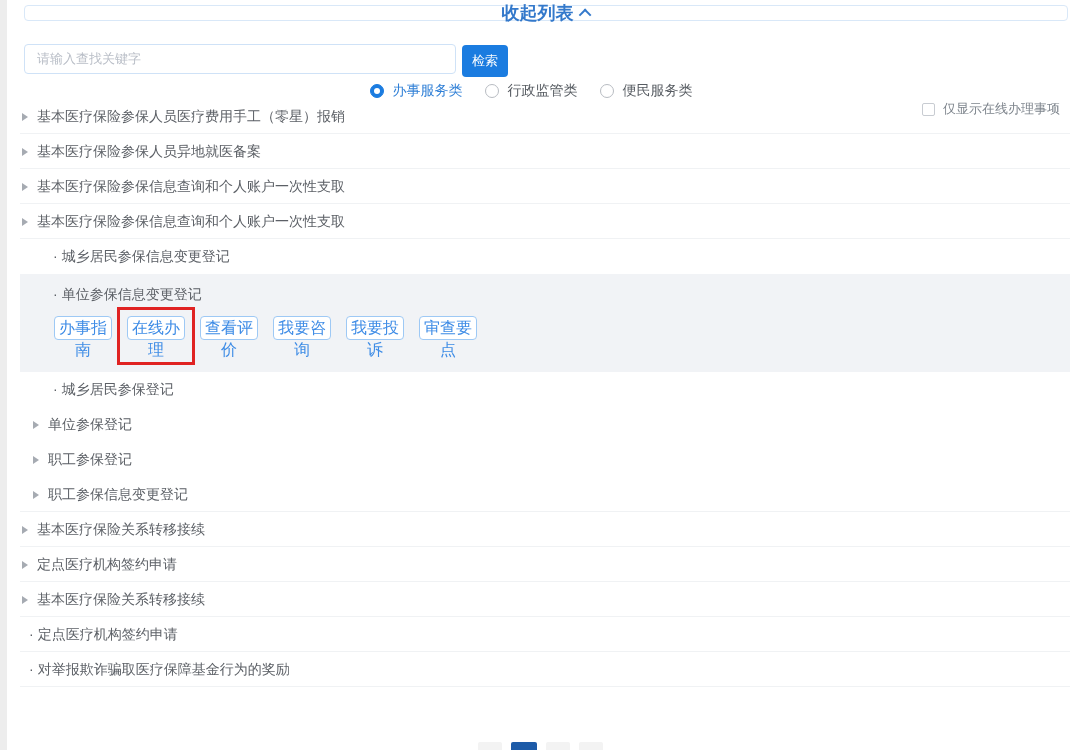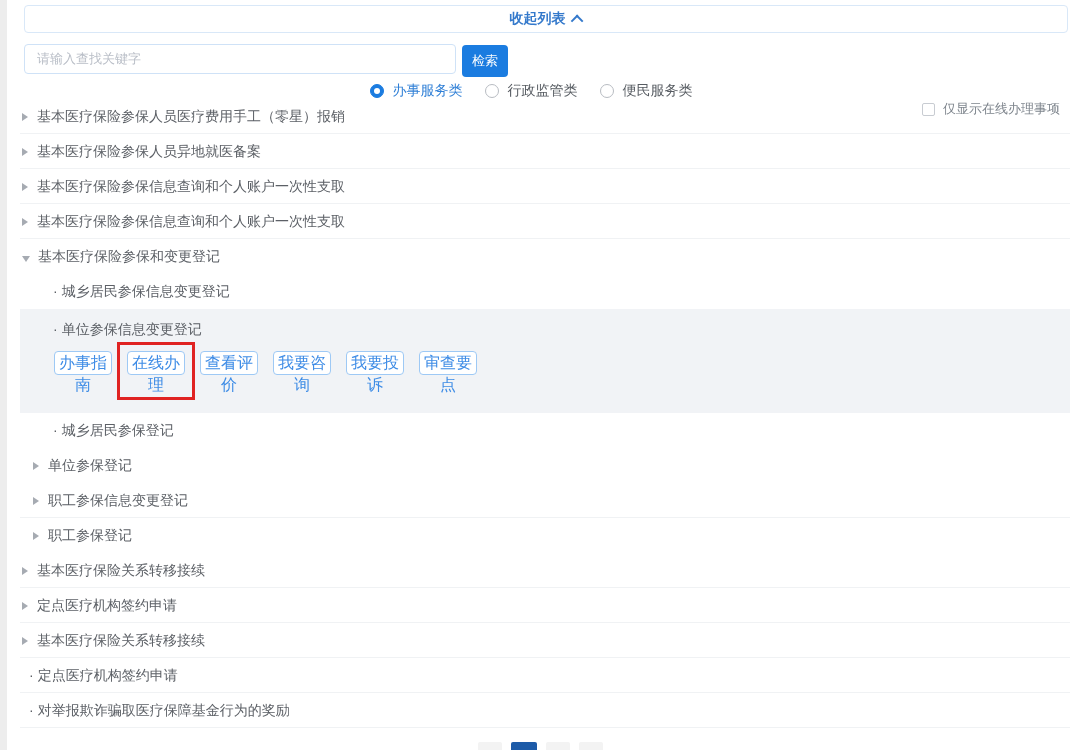--- a/index.html
+++ b/index.html
@@ -2,24 +2,24 @@
 <html><head>
 <meta charset="utf-8">
 <style>
   * { margin:0; padding:0; box-sizing:border-box; }
   html,body { width:1080px; height:750px; }
   body { font-family:"Liberation Sans","DejaVu Sans",sans-serif; background:#ffffff; }
   .page { position:relative; width:1080px; height:750px; background:#fff; overflow:hidden; }
   .left-strip { position:absolute; left:0; top:0; width:7px; height:750px; background:#ededed; }
 
   
-  .collapse-bar { position:absolute; left:24px; right:12px; top:5px; height:28px;
+  .collapse-bar { position:absolute; left:24px; right:12px; top:5px; height:16px;
     border:1px solid #d9e8f8; border-radius:4px; background:#fff;
     display:flex; align-items:center; justify-content:center; gap:6px;
-    color:#3479cb; font-size:14px; font-weight:bold; cursor:pointer; }
+    color:#3479cb; font-size:18px; font-weight:bold; cursor:pointer; }
   .chev-up { display:inline-block; width:9px; height:9px; border-left:2px solid #3479cb; border-top:2px solid #3479cb;
     transform:rotate(45deg) translateY(2px); margin-left:2px; }
 
   
   .search-input { position:absolute; left:24px; top:44px; width:432px; height:30px;
     border:1px solid #cfe2f7; border-radius:4px; padding:0 12px; font-size:13px; color:#333;
     font-family:Liberation Serif, serif; outline:none; }
   .search-input::placeholder { color:#b9bec7; }
   .search-btn { position:absolute; left:462px; top:45px; width:46px; height:32px;
     background:#1b7ce0; color:#fff; border:none; border-radius:4px; font-size:13px;
@@ -44,21 +44,21 @@
     border-top:4px solid transparent; border-bottom:4px solid transparent; margin-right:9px; }
   .caret-d { display:inline-block; width:0; height:0; border-top:6px solid #a6abb2;
     border-left:4px solid transparent; border-right:4px solid transparent; margin-right:8px; position:relative; top:1px; }
   .bullet { display:inline-block; margin-right:4px; color:#5c6066; }
   .ind-top { padding-left:2px; }
   .ind-branch2 { padding-left:13px; }
   .ind-leaf2 { padding-left:33px; }
   .ind-leaf1 { padding-left:9px; }
 
   
-  .hl-block { background:#f1f3f6; padding:3px 0 19px 0; }
+  .hl-block { background:#f1f3f6; padding:3px 0 13px 0; }
   .hl-block .row { height:34px; line-height:34px; cursor:default; }
   .actions { margin:5px 0 0 34px; }
   .act-wrap { position:relative; display:inline-block; margin-right:15px; }
   .act-btn { display:inline-block; width:58px; height:24px; line-height:22px; text-align:center;
     font-size:16px; color:#3e8ce6; background:#fff; border:1px solid #9ec9f5; border-radius:4px;
     cursor:pointer; font-family:inherit; }
   .red-frame { position:absolute; left:-10px; right:-10px; top:-9px; bottom:-6px;
     border:3px solid #e02222; pointer-events:none; }
 
   
@@ -99,30 +99,29 @@
       <span class="cb-box"></span>
       <span>仅显示在线办理事项</span>
     </span>
   </div>
 
   <div class="list" id="service-list">
       <div class="row divider ind-top"><span class="caret-r"></span><span>基本医疗保险参保人员医疗费用手工（零星）报销</span></div>
       <div class="row divider ind-top"><span class="caret-r"></span><span>基本医疗保险参保人员异地就医备案</span></div>
       <div class="row divider ind-top"><span class="caret-r"></span><span>基本医疗保险参保信息查询和个人账户一次性支取</span></div>
       <div class="row divider ind-top"><span class="caret-r"></span><span>基本医疗保险参保信息查询和个人账户一次性支取</span></div>
-      <div class="row ind-top"><span class="caret-d"></span><span>基本医疗保险参保和变更登记</span></div>
       <div class="row ind-leaf2"><span class="bullet">·</span><span>城乡居民参保信息变更登记</span></div>
       <div class="hl-block">
         <div class="row ind-leaf2"><span class="bullet">·</span><span>单位参保信息变更登记</span></div>
         <div class="actions"><span class="act-wrap"><button class="act-btn">办事指南</button></span><span class="act-wrap"><button class="act-btn">在线办理</button><span class="red-frame"></span></span><span class="act-wrap"><button class="act-btn">查看评价</button></span><span class="act-wrap"><button class="act-btn">我要咨询</button></span><span class="act-wrap"><button class="act-btn">我要投诉</button></span><span class="act-wrap"><button class="act-btn">审查要点</button></span></div>
       </div>
       <div class="row ind-leaf2"><span class="bullet">·</span><span>城乡居民参保登记</span></div>
       <div class="row ind-branch2"><span class="caret-r"></span><span>单位参保登记</span></div>
+      <div class="row ind-branch2"><span class="caret-r"></span><span>职工参保登记</span></div>
       <div class="row divider ind-branch2"><span class="caret-r"></span><span>职工参保信息变更登记</span></div>
-      <div class="row ind-branch2"><span class="caret-r"></span><span>职工参保登记</span></div>
       <div class="row divider ind-top"><span class="caret-r"></span><span>基本医疗保险关系转移接续</span></div>
       <div class="row divider ind-top"><span class="caret-r"></span><span>定点医疗机构签约申请</span></div>
       <div class="row divider ind-top"><span class="caret-r"></span><span>基本医疗保险关系转移接续</span></div>
       <div class="row divider ind-leaf1"><span class="bullet">·</span><span>定点医疗机构签约申请</span></div>
       <div class="row divider ind-leaf1"><span class="bullet">·</span><span>对举报欺诈骗取医疗保障基金行为的奖励</span></div>
     </div>
 
   <div class="pager" id="pager">
       <div class="pg"></div>
       <div class="pg active"></div>

